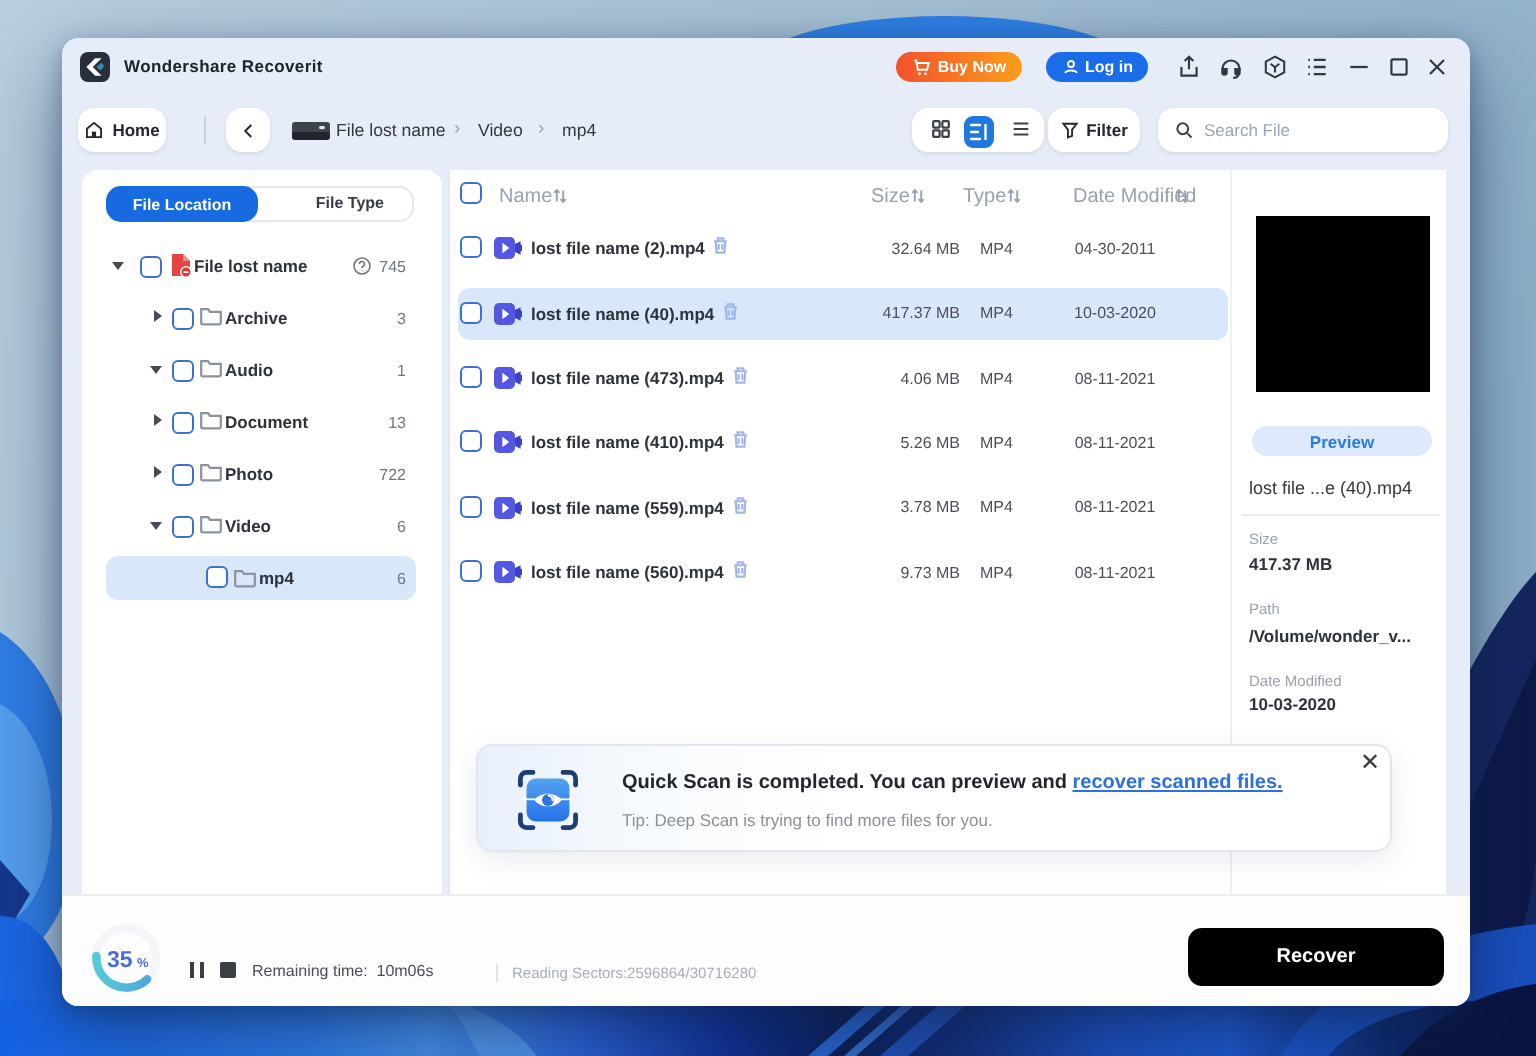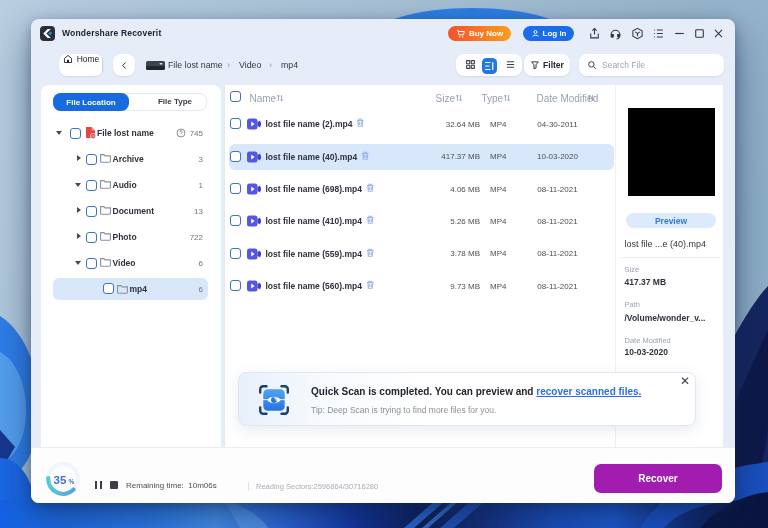--- a/index.html
+++ b/index.html
@@ -12,21 +12,21 @@
   box-shadow:0 16px 42px rgba(15,35,75,.5), 0 4px 12px rgba(15,35,75,.35); }
 .abs { position:absolute; }
 
 #title-text { left:31px; top:9px; font-size:8.5px; font-weight:bold; color:#20242b; letter-spacing:.2px; }
 .pillbtn { border-radius:8px; height:15px; display:flex; align-items:center; justify-content:center; color:#fff; font-size:8px; font-weight:bold; }
 #buynow { left:417px; top:7px; width:63px; background:linear-gradient(90deg,#f4512c,#fa9e1b); }
 #login { left:492px; top:7px; width:51px; background:#1a6ce8; }
 .tico { top:8px; width:13px; height:13px; }
 
 .wbtn { background:#fff; border-radius:8px; box-shadow:0 1px 2px rgba(60,80,120,.12); }
-#homebtn { left:28px; top:35px; width:44px; height:22px; display:flex; align-items:flex-start; justify-content:center; gap:4px; font-size:8.5px; font-weight:normal; color:#23262c; }
+#homebtn { left:8px; top:35px; width:44px; height:22px; display:flex; align-items:center; justify-content:center; gap:4px; font-size:8.5px; font-weight:bold; color:#23262c; }
 #tsep { left:71px; top:39px; width:1px; height:14px; background:#c9d2e0; }
 #backbtn { left:82px; top:35px; width:22px; height:22px; display:flex; align-items:center; justify-content:center; }
 .crumb { top:41px; font-size:8.8px; color:#33373e; }
 .crumbsep { top:40px; font-size:9.5px; color:#98a2b2; }
 #viewwrap { left:425px; top:35px; width:66px; height:22px; }
 #viewgrid { left:434px; top:40px; }
 #viewlist { left:450.5px; top:38.5px; width:15px; height:16px; background:#2079e0; border-radius:4.5px; display:flex; align-items:center; justify-content:center; }
 #viewham { left:474px; top:40px; }
 #filterbtn { left:493px; top:35px; width:46px; height:22px; display:flex; align-items:center; justify-content:center; gap:3px; font-size:8.5px; font-weight:bold; color:#23262c; }
 #searchbox { left:548px; top:35px; width:145px; height:22px; display:flex; align-items:center; gap:5px; padding-left:8px; font-size:8.5px; color:#9ba4b2; }
@@ -71,21 +71,21 @@
 #nclose { position:absolute; right:5px; top:1px; font-size:12px; color:#3a3e45; }
 
 #bottom { left:0; top:428px; width:704px; height:56px; background:#fdfdfe; border-top:1px solid #ebedf1; border-radius:0 0 8px 8px; }
 #bline1 { position:absolute; left:64px; top:13.5px; font-size:9.5px; font-weight:bold; color:#23262c; }
 #bline1 .blue { color:#2b6fe0; }
 #bline1 .norm { font-weight:normal; }
 #pauseic { position:absolute; left:64px; top:33px; width:7px; height:8px; border-left:2.5px solid #3a3e45; border-right:2.5px solid #3a3e45; }
 #stopic { position:absolute; left:79px; top:33px; width:7.5px; height:7.5px; background:#3a3e45; border-radius:1px; }
 #btime { position:absolute; left:95px; top:33px; font-size:8px; color:#4b5057; }
 #bsect { position:absolute; left:217px; top:34px; font-size:7.5px; color:#a9aeb6; border-left:1px solid #dfe2e7; padding-left:7px; }
-#recover { position:absolute; left:563px; top:16px; width:128px; height:29px; background:#a21caf; border-radius:7px; color:#fff; font-size:10px; font-weight:bold; display:flex; align-items:center; justify-content:center; }
+#recover { position:absolute; left:563px; top:16px; width:128px; height:29px; background:#000000; border-radius:7px; color:#fff; font-size:10px; font-weight:bold; display:flex; align-items:center; justify-content:center; }
 </style>
 </head>
 <body>
 <div id="desktop">
   <svg id="wall" width="768" height="528" viewBox="0 0 768 528">
     <defs>
       <linearGradient id="base" x1="0" y1="0" x2="1" y2="0.35">
         <stop offset="0" stop-color="#bad0e1"></stop>
         <stop offset="0.5" stop-color="#a7c1d5"></stop>
         <stop offset="1" stop-color="#8fb0c8"></stop>
@@ -344,21 +344,21 @@
         <div class="fdate">10-03-2020</div>
       </div>
       <div class="frow" style="top:91px">
         <div class="cb"></div>
         <svg class="vic" style="position:absolute;left:22px;top:7px" width="14" height="12" viewBox="0 0 14 12">
             <rect x="0" y="0.5" width="10.5" height="11" rx="2.5" fill="#5457e2"></rect>
             <path d="M4.2,3.4 L7.6,6 L4.2,8.6 Z" fill="#fff"></path>
             <path d="M10.5,4 L13.3,2.6 V9.4 L10.5,8 Z" fill="#3d41c4"></path>
             <rect x="11.8" y="4.4" width="2.2" height="3.2" fill="#3d41c4"></rect>
           </svg>
-        <div class="fname">lost file name (698).mp4</div>
+        <div class="fname">lost file name (473).mp4</div>
         <svg class="badge" style="position:absolute;left:141px;top:7px" width="8.5" height="9.5" viewBox="0 0 12 13" fill="none" stroke="#9fb5ec" stroke-width="1.5">
             <path d="M1.5 3.5 H10.5 M4 3.2 V1.5 H8 V3.2 M2.6 3.5 L3.2 11.5 H8.8 L9.4 3.5 M4.7 5.5 V9.5 M7.3 5.5 V9.5"></path>
           </svg>
         <div class="fsize">4.06 MB</div>
         <div class="ftype">MP4</div>
         <div class="fdate">08-11-2021</div>
       </div>
       <div class="frow" style="top:123.3px">
         <div class="cb"></div>
         <svg class="vic" style="position:absolute;left:22px;top:7px" width="14" height="12" viewBox="0 0 14 12">

